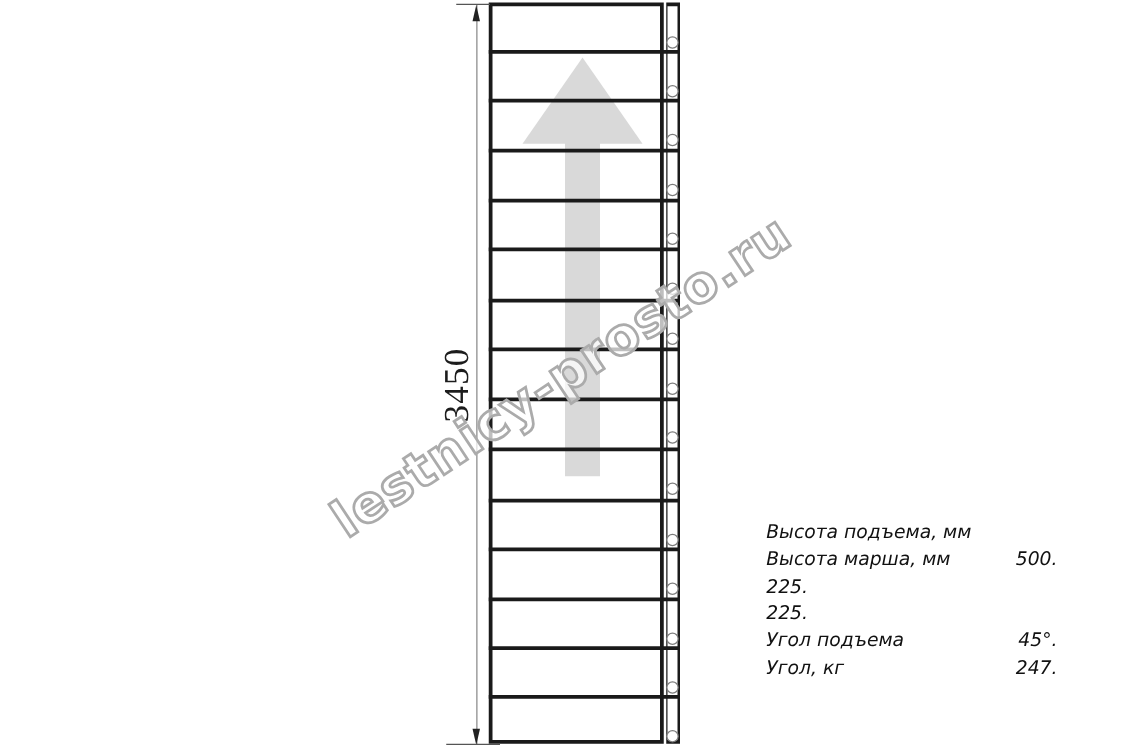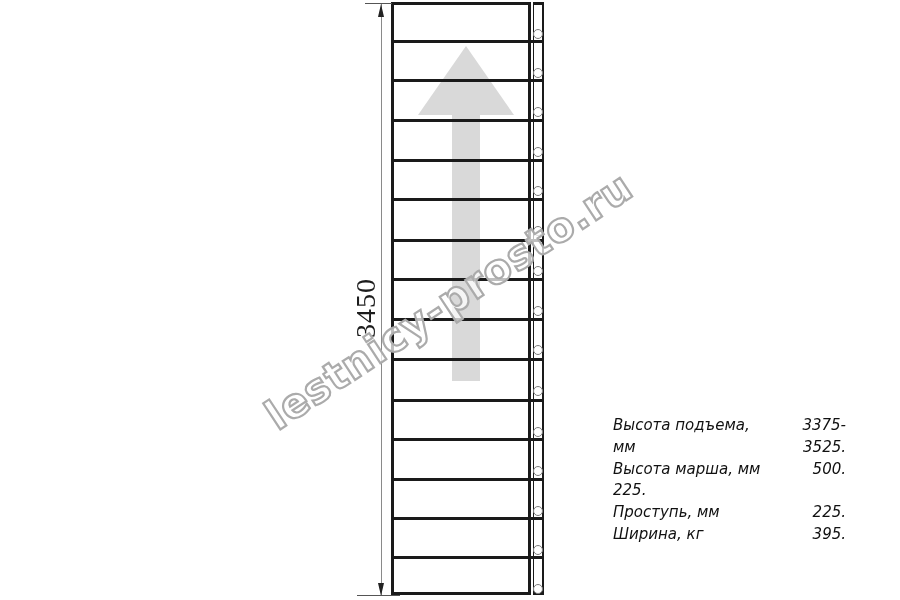--- a/index.html
+++ b/index.html
@@ -128,36 +128,38 @@
   <div class="dim-arrow-down"></div>
   <div class="dim-tick-top"></div>
   <div class="dim-tick-bottom"></div>
   <div class="dim-label-anchor">
     <div class="dim-label">3450</div>
   </div>
 
   <div class="spec-table" id="spec-table">
       <div class="spec-row">
         <span class="spec-label">Высота подъема, мм</span>
-        <span class="spec-value">3375-3525.</span>
       </div>
       <div class="spec-row">
         <span class="spec-label">Высота марша, мм</span>
         <span class="spec-value">500.</span>
       </div>
       <div class="spec-row">
         <span class="spec-value">225.</span>
       </div>
       <div class="spec-row">
-        <span class="spec-label">Проступь, мм</span>
         <span class="spec-value">225.</span>
       </div>
       <div class="spec-row">
-        <span class="spec-label">Ширина, кг</span>
-        <span class="spec-value">395.</span>
+        <span class="spec-label">Угол подъема</span>
+        <span class="spec-value">45°.</span>
+      </div>
+      <div class="spec-row">
+        <span class="spec-label">Угол, кг</span>
+        <span class="spec-value">247.</span>
       </div>
     </div>
 
   <div class="watermark-anchor">
     <div class="watermark">lestnicy-prosto.ru</div>
   </div>
 
 </div>
 
 </body></html>

